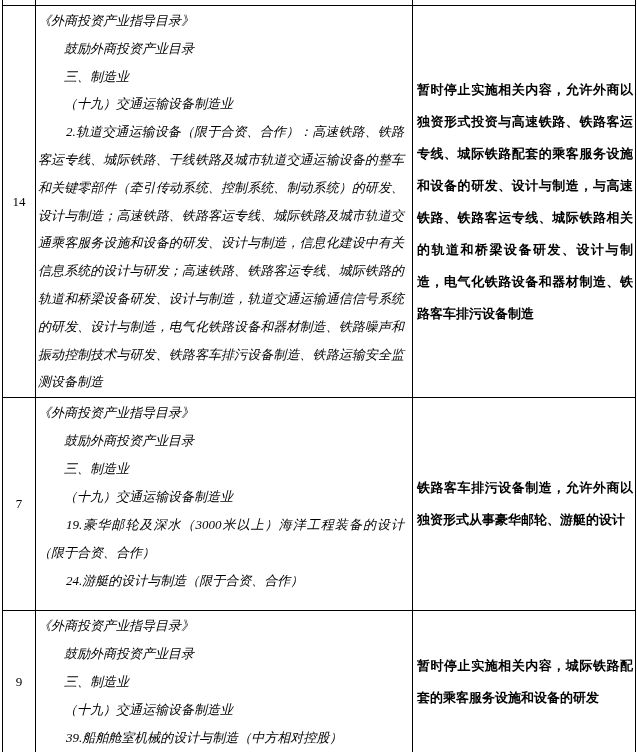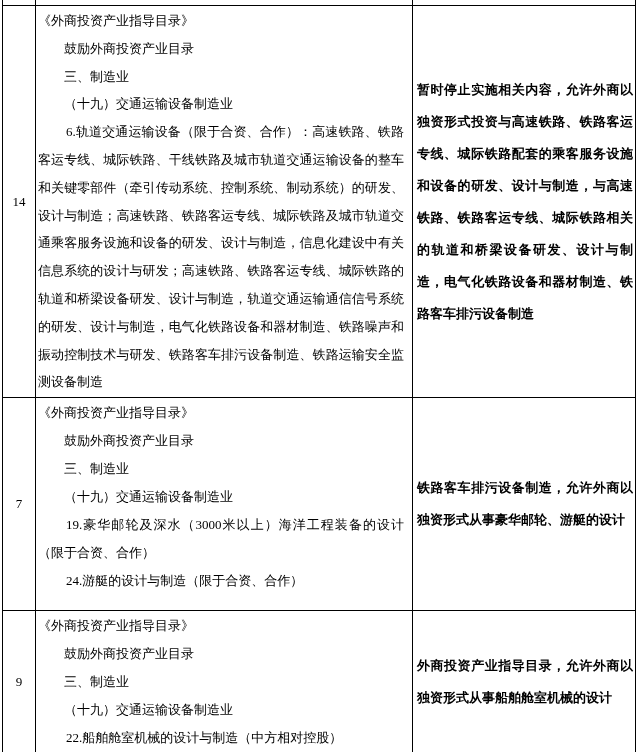--- a/index.html
+++ b/index.html
@@ -42,21 +42,21 @@
     vertical-align: middle;
     font-size: 13px;
   }
   td.catalog-cell {
     font-size: 13px;
     line-height: 28px;
     padding: 1px 8px 0 2px;
     text-align: justify;
   }
   tr.row-14 td.catalog-cell { line-height: 27.8px; }
-  td.catalog-cell p { margin: 0; }
+  td.catalog-cell p { margin: 0; font-style: italic; }
   p.catalog-line { padding-left: 26px; }
   p.catalog-item { text-indent: 28px; }
   td.measure-cell {
     vertical-align: middle;
     font-weight: bold;
   }
   .measure-text {
     font-size: 13px;
     line-height: 32px;
     padding: 0 2px 0 4px;
@@ -81,21 +81,21 @@
       <td></td>
     </tr>
 
     <tr class="row-14">
       <td class="num-cell">14</td>
       <td class="catalog-cell">
         <p class="catalog-title">《外商投资产业指导目录》</p>
         <p class="catalog-line">鼓励外商投资产业目录</p>
         <p class="catalog-line">三、制造业</p>
         <p class="catalog-line">（十九）交通运输设备制造业</p>
-        <p class="catalog-item">6.轨道交通运输设备（限于合资、合作）：高速铁路、铁路客运专线、城际铁路、干线铁路及城市轨道交通运输设备的整车和关键零部件（牵引传动系统、控制系统、制动系统）的研发、设计与制造；高速铁路、铁路客运专线、城际铁路及城市轨道交通乘客服务设施和设备的研发、设计与制造，信息化建设中有关信息系统的设计与研发；高速铁路、铁路客运专线、城际铁路的轨道和桥梁设备研发、设计与制造，轨道交通运输通信信号系统的研发、设计与制造，电气化铁路设备和器材制造、铁路噪声和振动控制技术与研发、铁路客车排污设备制造、铁路运输安全监测设备制造</p>
+        <p class="catalog-item">2.轨道交通运输设备（限于合资、合作）：高速铁路、铁路客运专线、城际铁路、干线铁路及城市轨道交通运输设备的整车和关键零部件（牵引传动系统、控制系统、制动系统）的研发、设计与制造；高速铁路、铁路客运专线、城际铁路及城市轨道交通乘客服务设施和设备的研发、设计与制造，信息化建设中有关信息系统的设计与研发；高速铁路、铁路客运专线、城际铁路的轨道和桥梁设备研发、设计与制造，轨道交通运输通信信号系统的研发、设计与制造，电气化铁路设备和器材制造、铁路噪声和振动控制技术与研发、铁路客车排污设备制造、铁路运输安全监测设备制造</p>
       </td>
       <td class="measure-cell">
         <div class="measure-text">暂时停止实施相关内容，允许外商以独资形式投资与高速铁路、铁路客运专线、城际铁路配套的乘客服务设施和设备的研发、设计与制造，与高速铁路、铁路客运专线、城际铁路相关的轨道和桥梁设备研发、设计与制造，电气化铁路设备和器材制造、铁路客车排污设备制造</div>
       </td>
     </tr>
 
     <tr class="row-15">
       <td class="num-cell">7</td>
       <td class="catalog-cell">
         <p class="catalog-title">《外商投资产业指导目录》</p>
@@ -110,22 +110,22 @@
       </td>
     </tr>
 
     <tr class="row-16">
       <td class="num-cell">9</td>
       <td class="catalog-cell">
         <p class="catalog-title">《外商投资产业指导目录》</p>
         <p class="catalog-line">鼓励外商投资产业目录</p>
         <p class="catalog-line">三、制造业</p>
         <p class="catalog-line">（十九）交通运输设备制造业</p>
-        <p class="catalog-item">22.船舶舱室机械的设计与制造（中方相对控股）</p>
+        <p class="catalog-item">39.船舶舱室机械的设计与制造（中方相对控股）</p>
       </td>
       <td class="measure-cell">
-        <div class="measure-text">外商投资产业指导目录，允许外商以独资形式从事船舶舱室机械的设计</div>
+        <div class="measure-text">暂时停止实施相关内容，城际铁路配套的乘客服务设施和设备的研发</div>
       </td>
     </tr>
 
   </tbody>
     </table>
 </div>
 
 </body></html>

